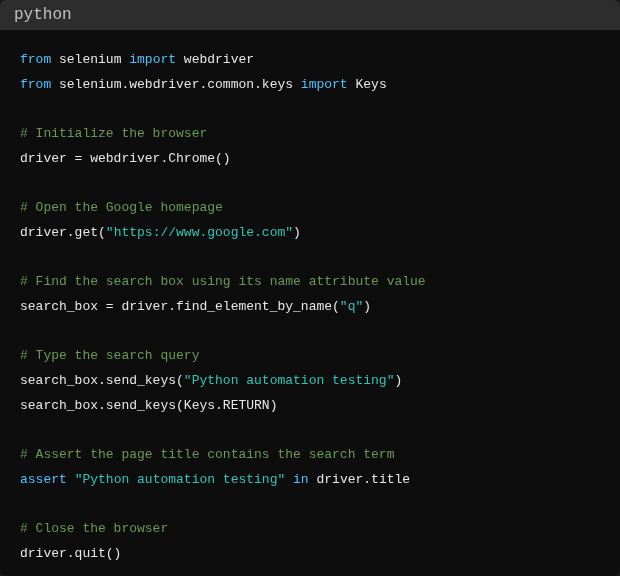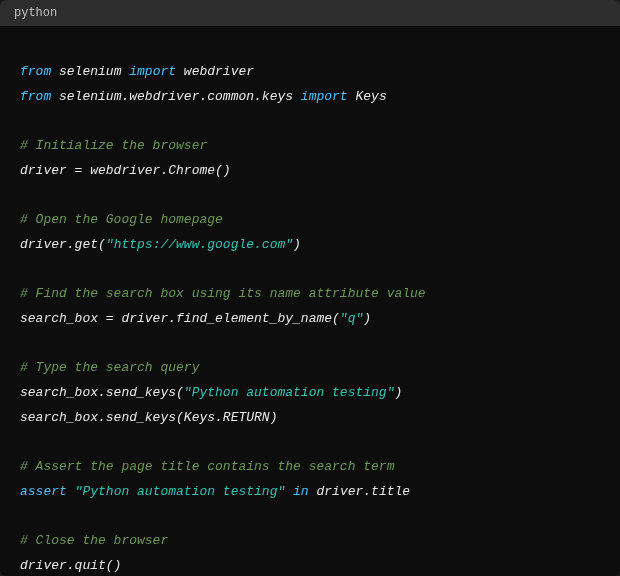--- a/index.html
+++ b/index.html
@@ -16,34 +16,33 @@
     border-radius: 6px;
     overflow: hidden;
     height: 100%;
     display: flex;
     flex-direction: column;
   }
   .code-header {
     background: #2d2d2d;
     padding: 6px 14px;
     color: #c0c0c0;
-    font-size: 12px;
+    font-size: 16px;
     display: flex;
     justify-content: space-between;
     align-items: center;
   }
   .code-body {
-    padding: 34px 20px;
+    padding: 18px 20px;
     color: #e8e8e8;
     line-height: 1.9;
     flex: 1;
     overflow: auto;
     white-space: pre;
     font-weight: 500;
-    font-style: italic;
   }
   .kw { color: #4fc1ff; }
   .str { color: #2ec4b6; }
   .cmt { color: #6a9955; }
   .id { color: #e8e8e8; }
 </style>
 </head>
 <body>
 
 <div class="code-block">

